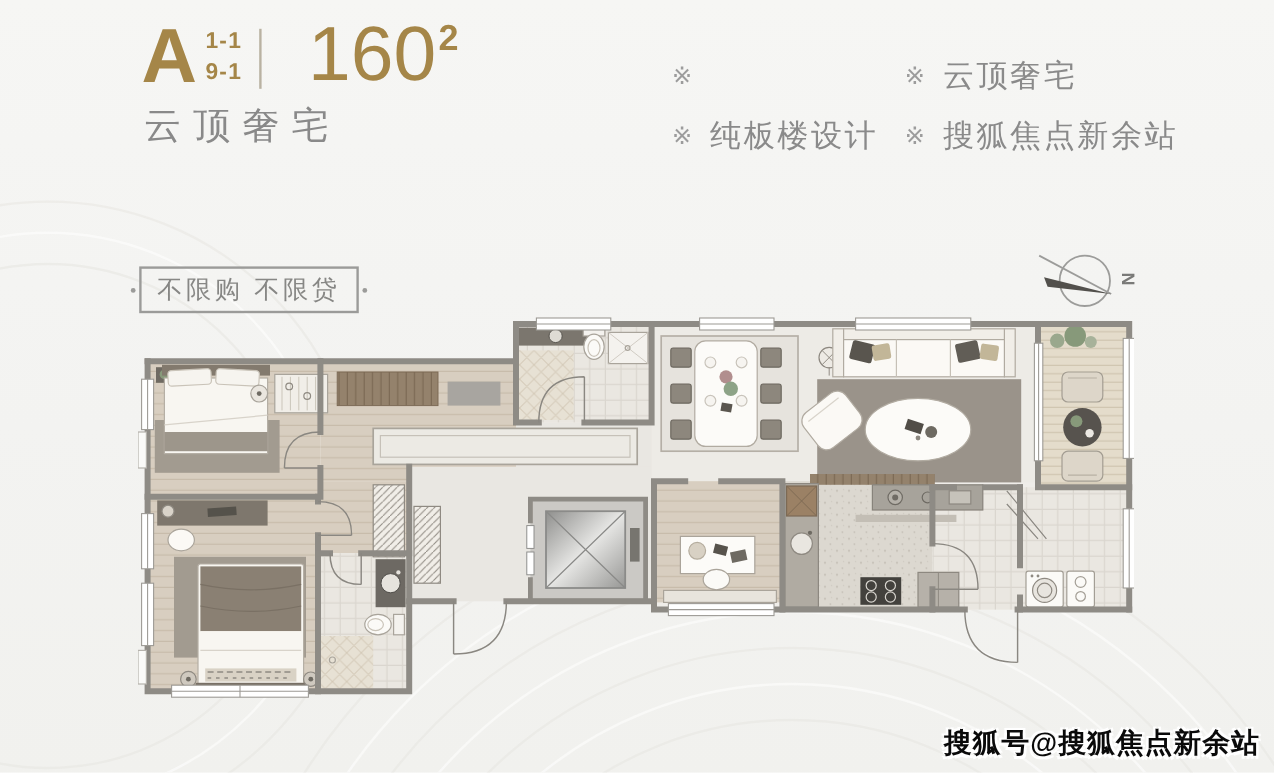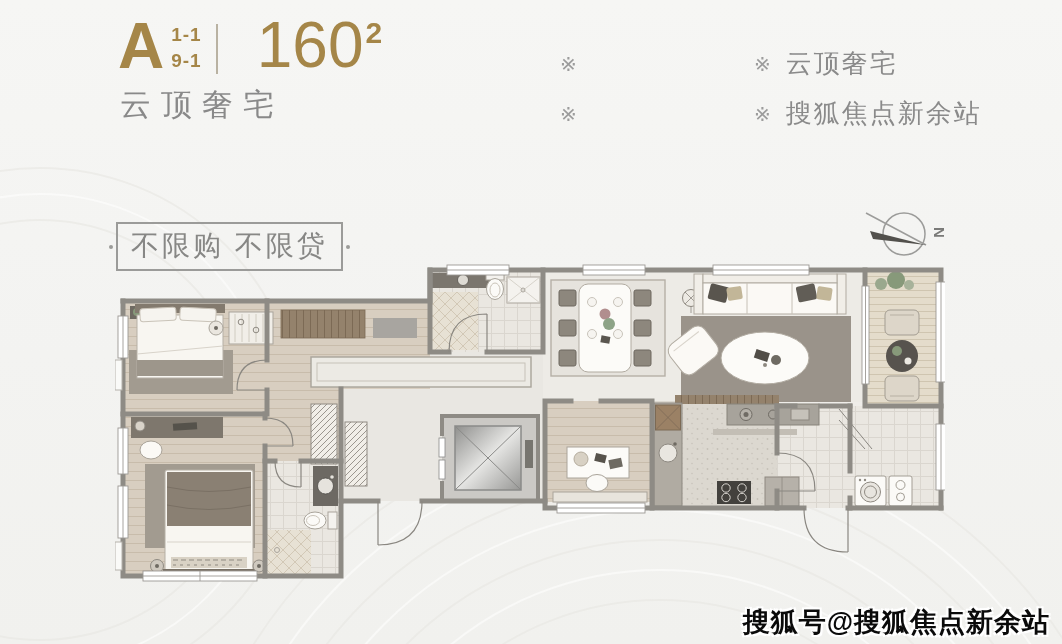--- a/index.html
+++ b/index.html
@@ -21,31 +21,31 @@
   .area-prefix{position:absolute;top:-6px;left:2px;font-size:14px;font-weight:600;letter-spacing:1px;white-space:nowrap;}
   .area-sup{font-size:30px;font-weight:600;margin-top:2px;margin-left:2px;}
   .subtitle{position:absolute;left:120px;top:84px;font-size:31px;color:#898989;letter-spacing:10px;z-index:2;}
   
   .features{position:absolute;left:560px;top:46px;display:grid;grid-template-columns:194px auto;
             row-gap:15px;z-index:2;}
   .feature{display:flex;align-items:center;color:#8a8a8a;font-size:26px;letter-spacing:2px;}
   .feature .bullet{color:#9c9c9c;font-size:20px;margin-right:13px;}
   
   .policy-badge{position:absolute;left:116px;top:222px;border:2px solid #9b9b99;color:#878785;
-                font-size:28px;letter-spacing:3px;padding:3px 13px 4px;z-index:2;}
+                font-size:21px;letter-spacing:3px;padding:3px 13px 4px;z-index:2;}
   .badge-dot{position:absolute;top:50%;width:4px;height:4px;margin-top:-2px;border-radius:50%;background:#9b9b99;}
   .badge-dot.left{left:-9px;} .badge-dot.right{right:-9px;}
   
   .compass{position:absolute;left:858px;top:198px;width:110px;height:74px;z-index:2;}
   .compass-n{position:absolute;left:76px;top:26px;transform:rotate(90deg);color:#7a7a78;
              font-size:15px;font-weight:700;}
   
   #plan{position:absolute;left:115px;top:256px;z-index:1;}
   
-  .watermark{position:absolute;right:12px;top:604px;z-index:3;font-size:27px;font-weight:800;
+  .watermark{position:absolute;right:12px;top:604px;z-index:3;font-size:23px;font-weight:800;
              letter-spacing:1px;color:#0a0a0a;
              text-shadow:-2px -2px 0 #fff,2px -2px 0 #fff,-2px 2px 0 #fff,2px 2px 0 #fff,0 0 5px #fff;}
 </style>
 </head>
 <body>
 
 <div id="stage">
 
   <svg id="waves" width="1062" height="644">
     <g fill="none" stroke="#e9e8e4" stroke-width="2" opacity="0.65">
@@ -81,20 +81,21 @@
   <div class="features">
     <div class="feature">
       <span class="bullet">※</span>
     </div>
     <div class="feature">
       <span class="bullet">※</span>
       <span>云顶奢宅</span>
     </div>
     <div class="feature">
       <span class="bullet">※</span>
+      <span>纯板楼设计</span>
     </div>
     <div class="feature">
       <span class="bullet">※</span>
       <span>搜狐焦点新余站</span>
     </div>
   </div>
 
   <div class="policy-badge">
     <span class="badge-dot left"></span>
     <span>不限购 不限贷</span>

